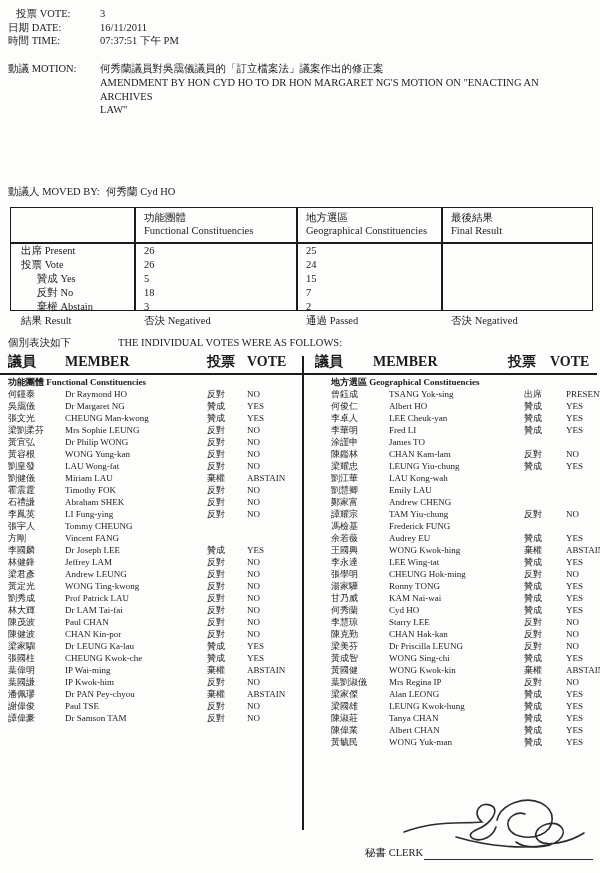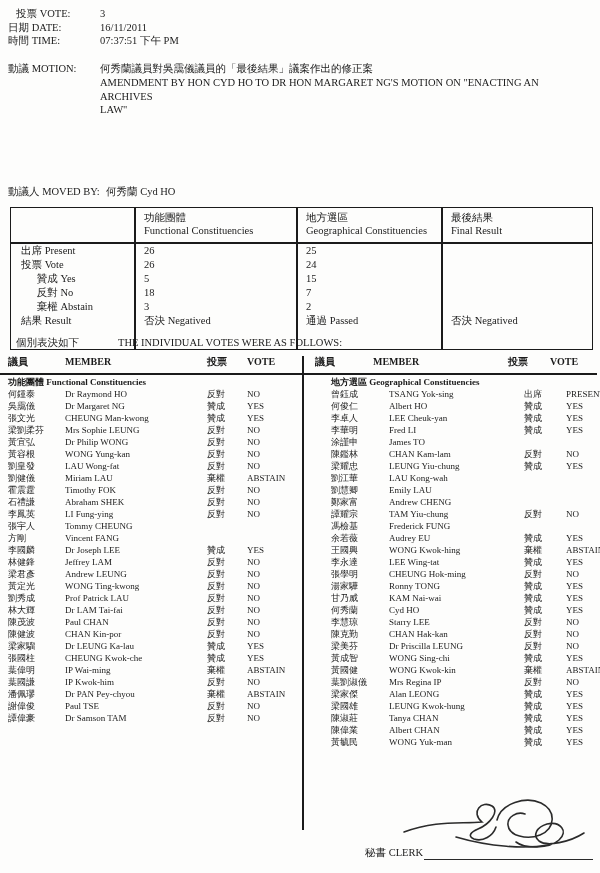--- a/index.html
+++ b/index.html
@@ -3,32 +3,32 @@
 <meta charset="utf-8">
 <style>
   html,body{margin:0;padding:0;background:#9a9a9a;}
   .page{position:relative;width:600px;height:873px;background:#fdfdfc;margin:0 auto;
         font-family:"Liberation Serif","DejaVu Serif",serif;color:#1b1b1b;overflow:hidden;}
   .abs{position:absolute;}
   .lbl{font-size:10.5px;line-height:13.5px;white-space:nowrap;}
   .val{font-size:10.5px;line-height:13.5px;white-space:nowrap;}
   .motion-text{font-size:10.5px;line-height:13.8px;width:492px;}
   
-  .sum-table{position:absolute;top:207px;left:10px;width:583px;height:143px;
+  .sum-table{position:absolute;top:207px;left:10px;width:583px;height:104px;
              border:1.6px solid #1b1b1b;box-sizing:border-box;}
   .sum-vline{position:absolute;top:0;bottom:0;width:1.6px;background:#1b1b1b;}
   .sum-hline{position:absolute;left:0;right:0;top:34px;height:1.6px;background:#1b1b1b;}
   .sum-head{position:absolute;top:0;left:0;right:0;height:34px;display:grid;
             grid-template-columns:123px 162px 145px 1fr;}
   .sum-head .sc{padding:3px 0 0 10px;font-size:10.5px;line-height:13px;}
   .sum-body{position:absolute;top:36px;left:0;right:0;}
   .sum-row{display:grid;grid-template-columns:123px 162px 145px 1fr;height:14px;}
   .sum-row .sc{padding-left:10px;font-size:10.5px;line-height:14px;white-space:pre;}
   
-  .mt-head{position:absolute;top:356px;height:14px;display:grid;font-weight:bold;font-size:10px;line-height:12px;}
+  .mt-head{position:absolute;top:356px;height:14px;display:grid;font-weight:bold;font-size:14px;line-height:12px;}
   .mt-head-l{left:8px;width:288px;grid-template-columns:57px 142px 40px 1fr;}
   .mt-head-r{left:315px;width:282px;grid-template-columns:58px 135px 42px 1fr;}
   .rule{position:absolute;left:0;top:373px;width:597px;height:1.6px;background:#1b1b1b;}
   .vdiv{position:absolute;left:302px;top:356px;width:1.6px;height:474px;background:#1b1b1b;}
   .mt{position:absolute;top:376px;font-size:9px;line-height:12px;}
   .mt-l{left:8px;width:288px;}
   .mt-r{left:331px;width:282px;}
   .mt .section{font-weight:bold;height:12px;white-space:nowrap;}
   .m-row{display:grid;height:12px;}
   .mt-l .m-row{grid-template-columns:57px 142px 40px 1fr;}
@@ -48,21 +48,21 @@
   <div class="abs val" style="left:100px;top:7px;">3</div>
 
   <div class="abs lbl" style="left:8px;top:20.5px;">日期 DATE:</div>
   <div class="abs val" style="left:100px;top:20.5px;">16/11/2011</div>
 
   <div class="abs lbl" style="left:8px;top:34px;">時間 TIME:</div>
   <div class="abs val" style="left:100px;top:34px;">07:37:51 下午 PM</div>
 
   <div class="abs lbl" style="left:8px;top:62px;">動議 MOTION:</div>
   <div class="abs motion-text" style="left:100px;top:62px;">
-    <div>何秀蘭議員對吳靄儀議員的「最後結果」議案作出的修正案</div>
+    <div>何秀蘭議員對吳靄儀議員的「訂立檔案法」議案作出的修正案</div>
     <div>AMENDMENT BY HON CYD HO TO DR HON MARGARET NG'S MOTION ON "ENACTING AN ARCHIVES</div>
     <div>LAW"</div>
   </div>
 
   <div class="abs lbl" style="left:8px;top:185px;">動議人 MOVED BY:</div>
   <div class="abs val" style="left:106px;top:185px;">何秀蘭  Cyd HO</div>
 
   <div class="sum-table">
     <div class="sum-vline" style="left:123px;"></div>
     <div class="sum-vline" style="left:285px;"></div>
@@ -122,21 +122,21 @@
 
         <div class="sum-row">
           <div class="sc">結果 Result</div>
           <div class="sc">否決 Negatived</div>
           <div class="sc">通過 Passed</div>
           <div class="sc">否決 Negatived</div>
         </div>
       </div>
   </div>
 
-  <div class="abs lbl" style="left:16px;top:336px;">個別表決如下</div>
+  <div class="abs lbl" style="left:8px;top:336px;">個別表決如下</div>
   <div class="abs lbl" style="left:118px;top:336px;">THE INDIVIDUAL VOTES WERE AS FOLLOWS:</div>
 
   <div class="mt-head mt-head-l">
     <span>議員</span>
     <span>MEMBER</span>
     <span>投票</span>
     <span>VOTE</span>
   </div>
   <div class="mt-head mt-head-r">
     <span>議員</span>

